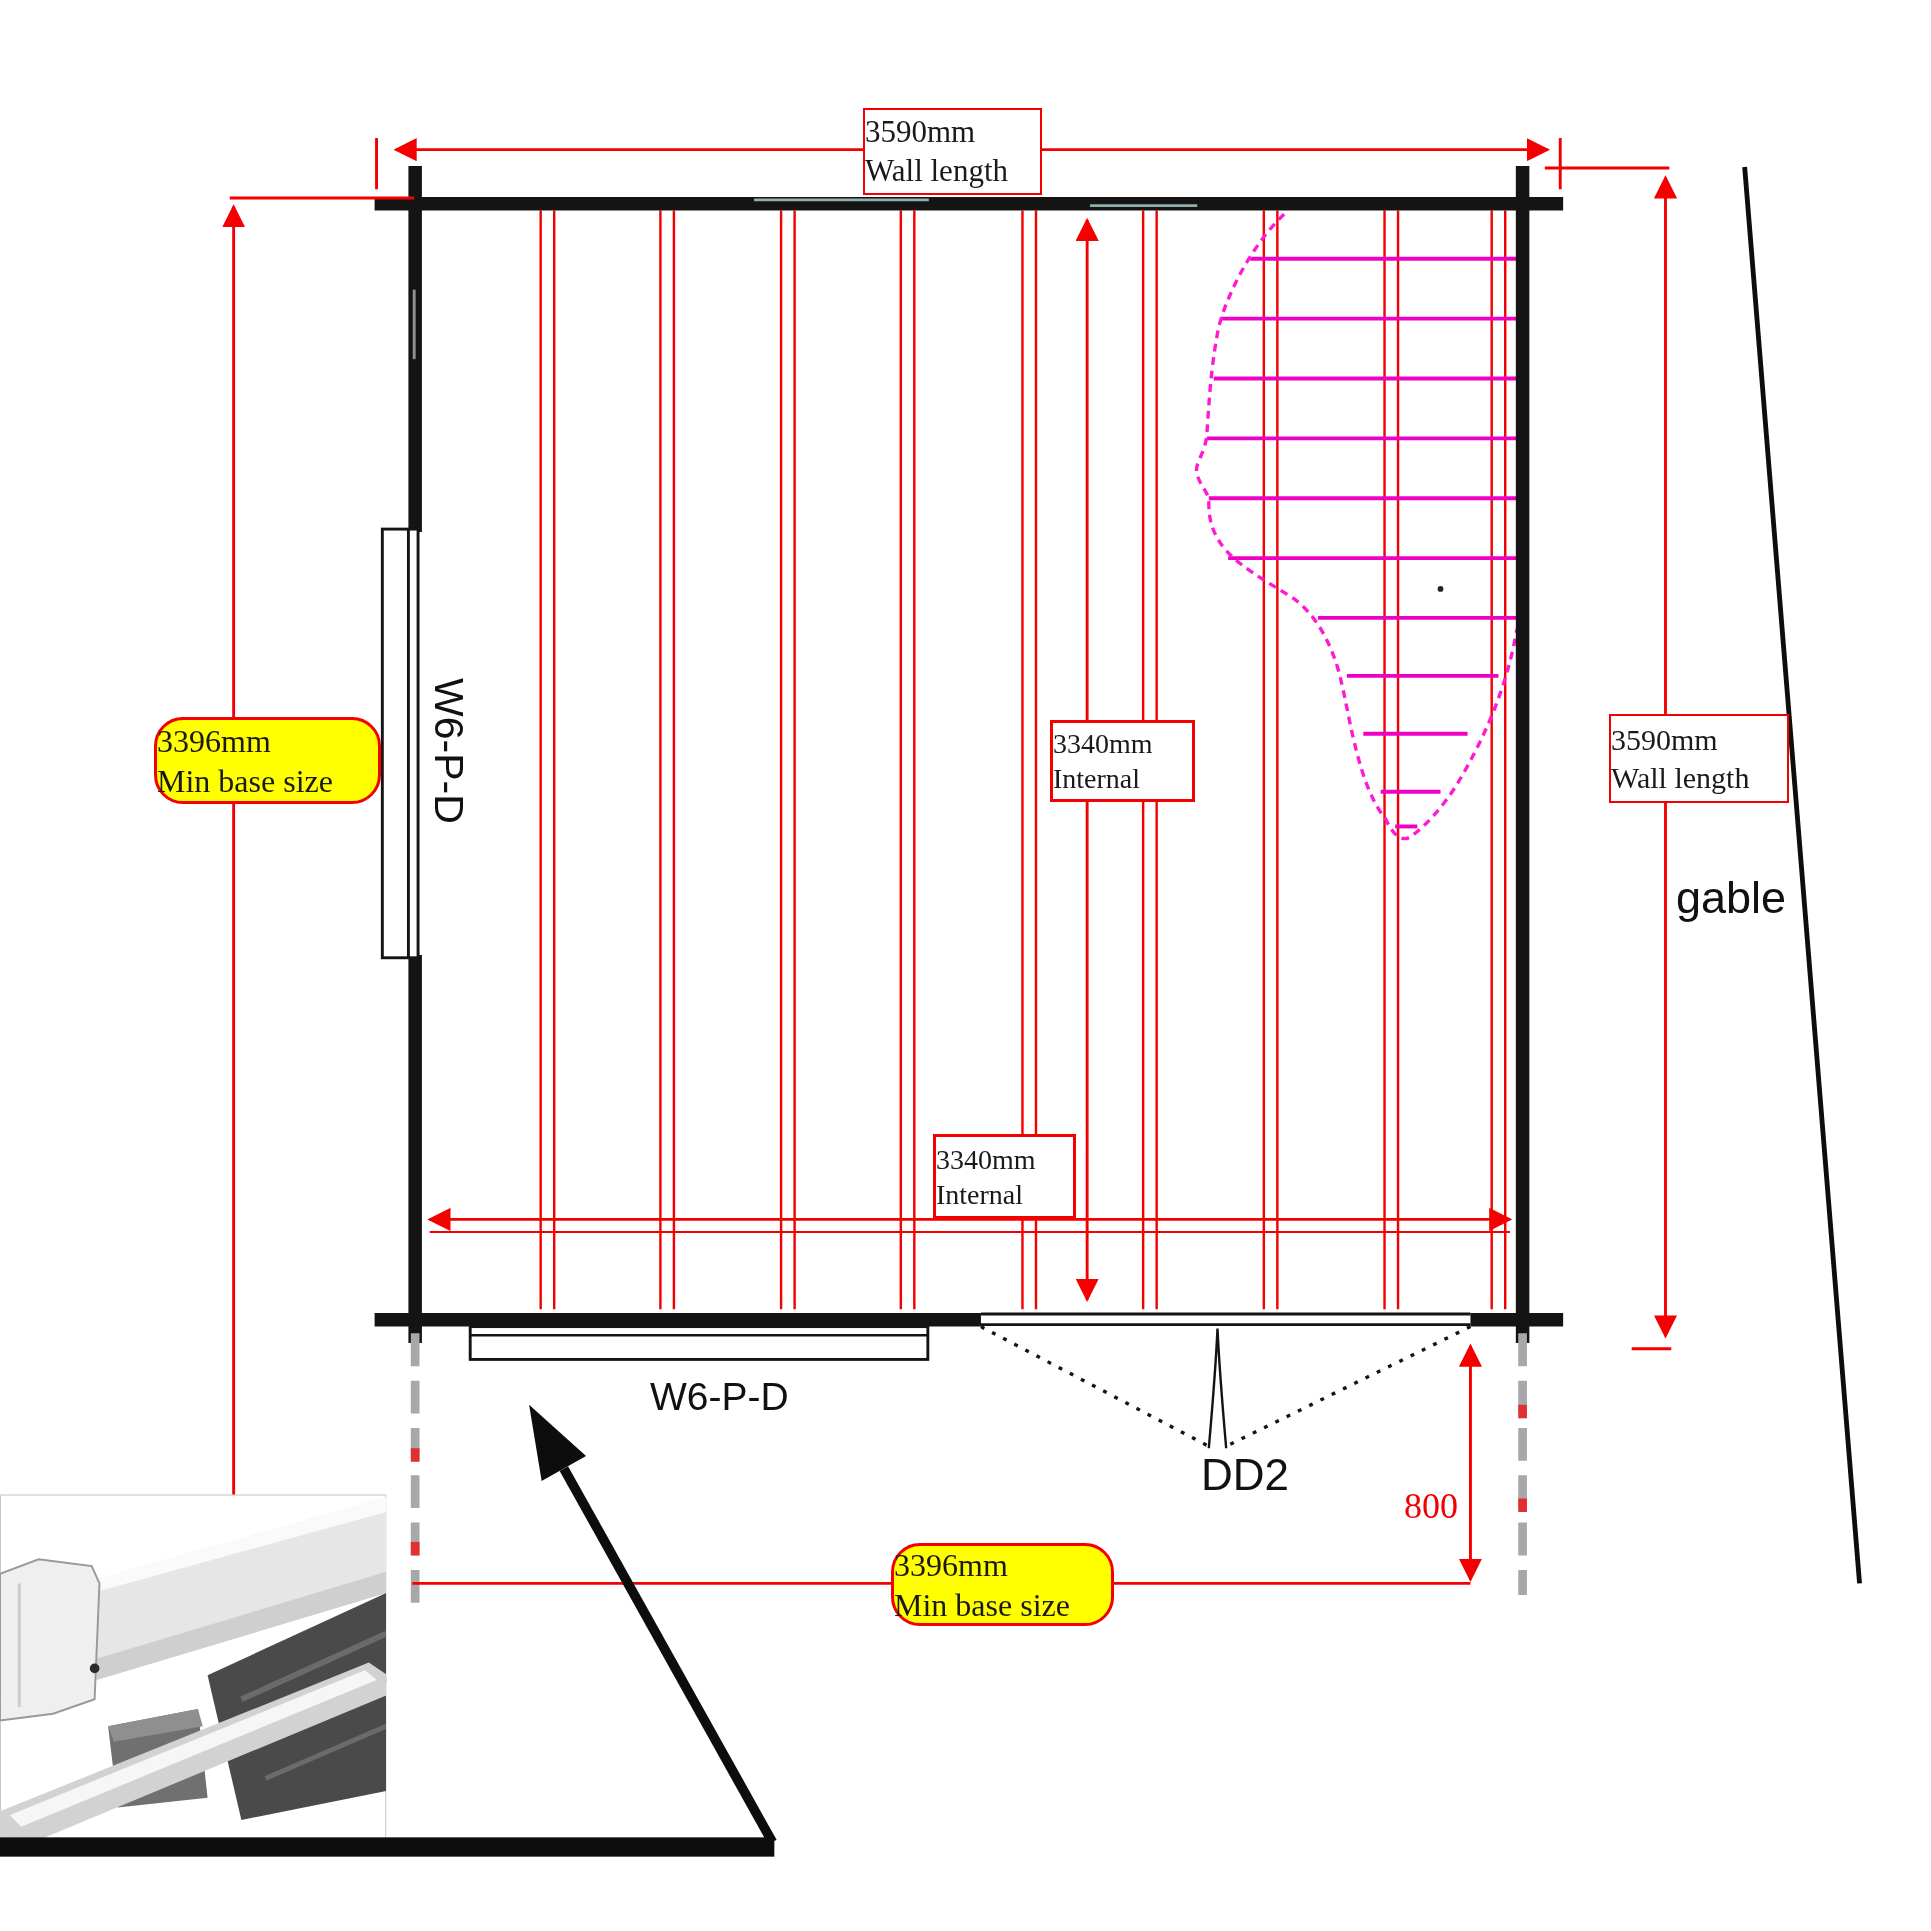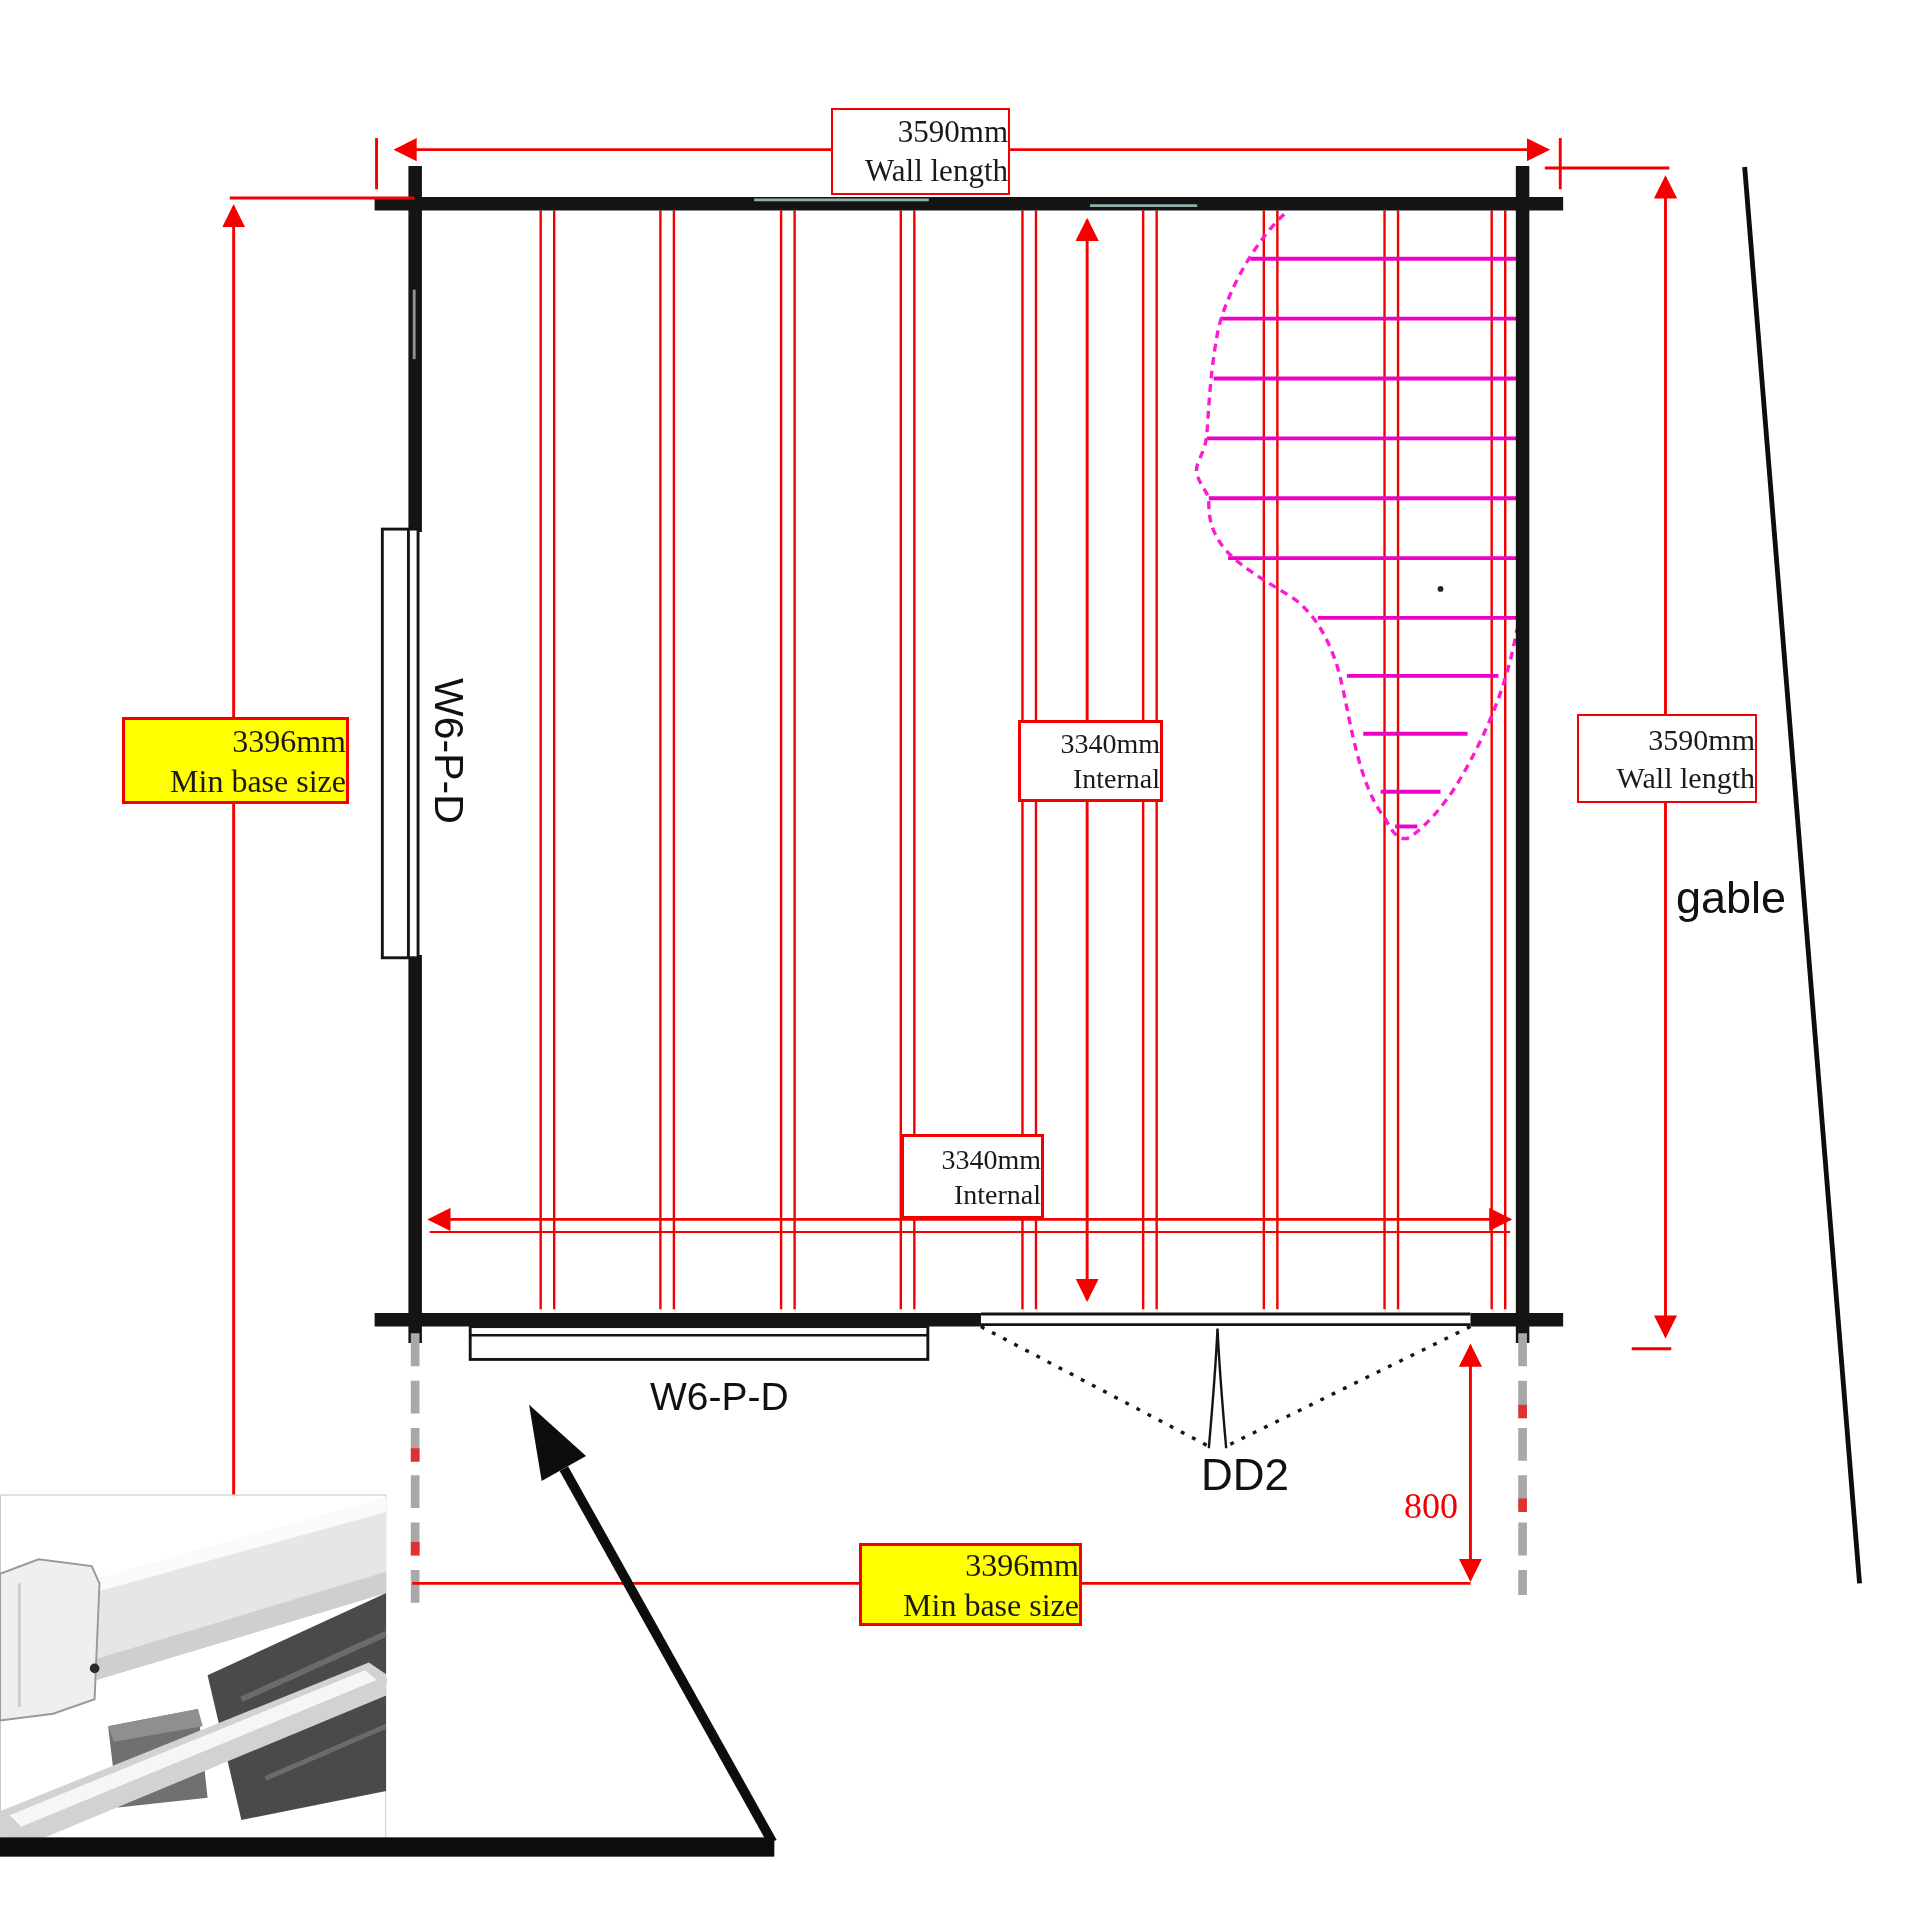--- a/index.html
+++ b/index.html
@@ -1,23 +1,23 @@
 <!DOCTYPE html>
 <html style="--c-dim: #f40000; --c-wall: #141414; --c-hatch: #ee00c4; --c-hatch_edge: #ff1ad1; --c-hl: #ffff00;"><head>
 <meta charset="utf-8">
 <style>
   html,body{margin:0;padding:0;background:#ffffff;}
   #canvas{position:relative;width:1931px;height:1931px;background:#fff;overflow:hidden;
           font-family:"Liberation Serif", serif;}
   svg.layer{position:absolute;left:0;top:0;}
-  .dim-box{position:absolute;border:2.9px solid var(--c-dim);background:#fff;text-align:right;
+  .dim-box{position:absolute;border:2.9px solid var(--c-dim);background:#fff;text-align:left;
            color:#1a1a1a;display:flex;flex-direction:column;justify-content:center;
-           font-family:"Liberation Serif", serif;line-height:1.25;}
+           font-family:"Liberation Serif", serif;line-height:1.25;margin-left:32px;}
   .dim-box .v{display:block;}
-  .dim-box.yellow{background:var(--c-hl);border-width:3.9px;}
+  .dim-box.yellow{background:var(--c-hl);border-width:3.9px;border-radius:29px;}
   .lbl-sans{position:absolute;font-family:"Liberation Sans", sans-serif;color:#111;}
   .lbl-800{position:absolute;color:var(--c-dim);font-family:"Liberation Serif", serif;
            font-size:36px;text-align:right;}
   .vert-text{writing-mode:vertical-rl;}
 </style>
 </head>
 <body>
 
 <div id="canvas">
 

